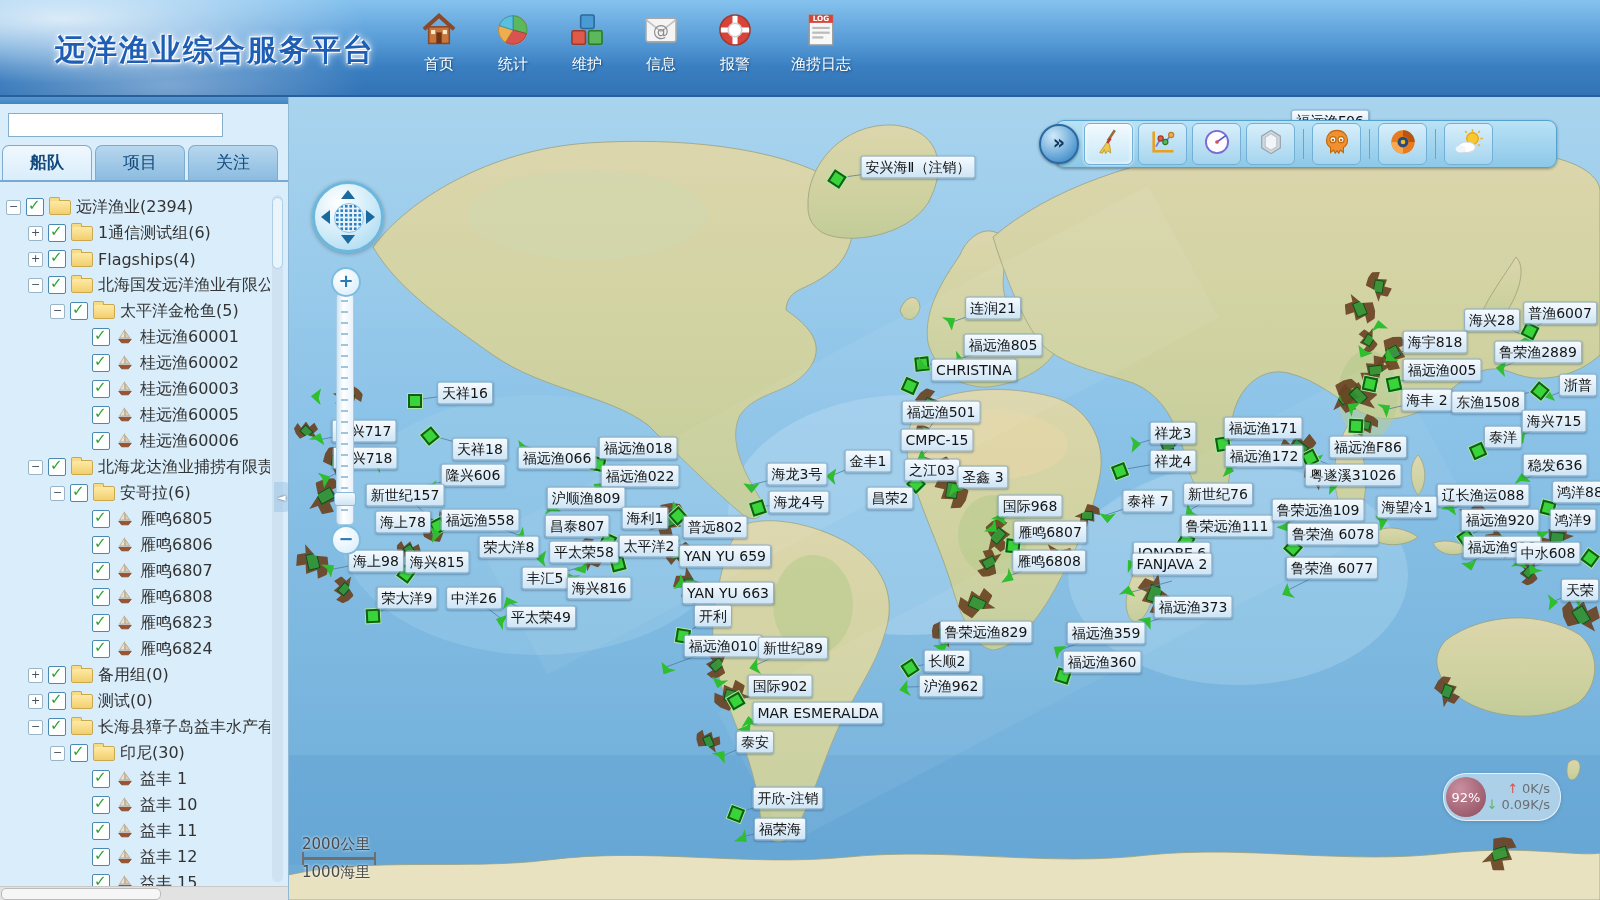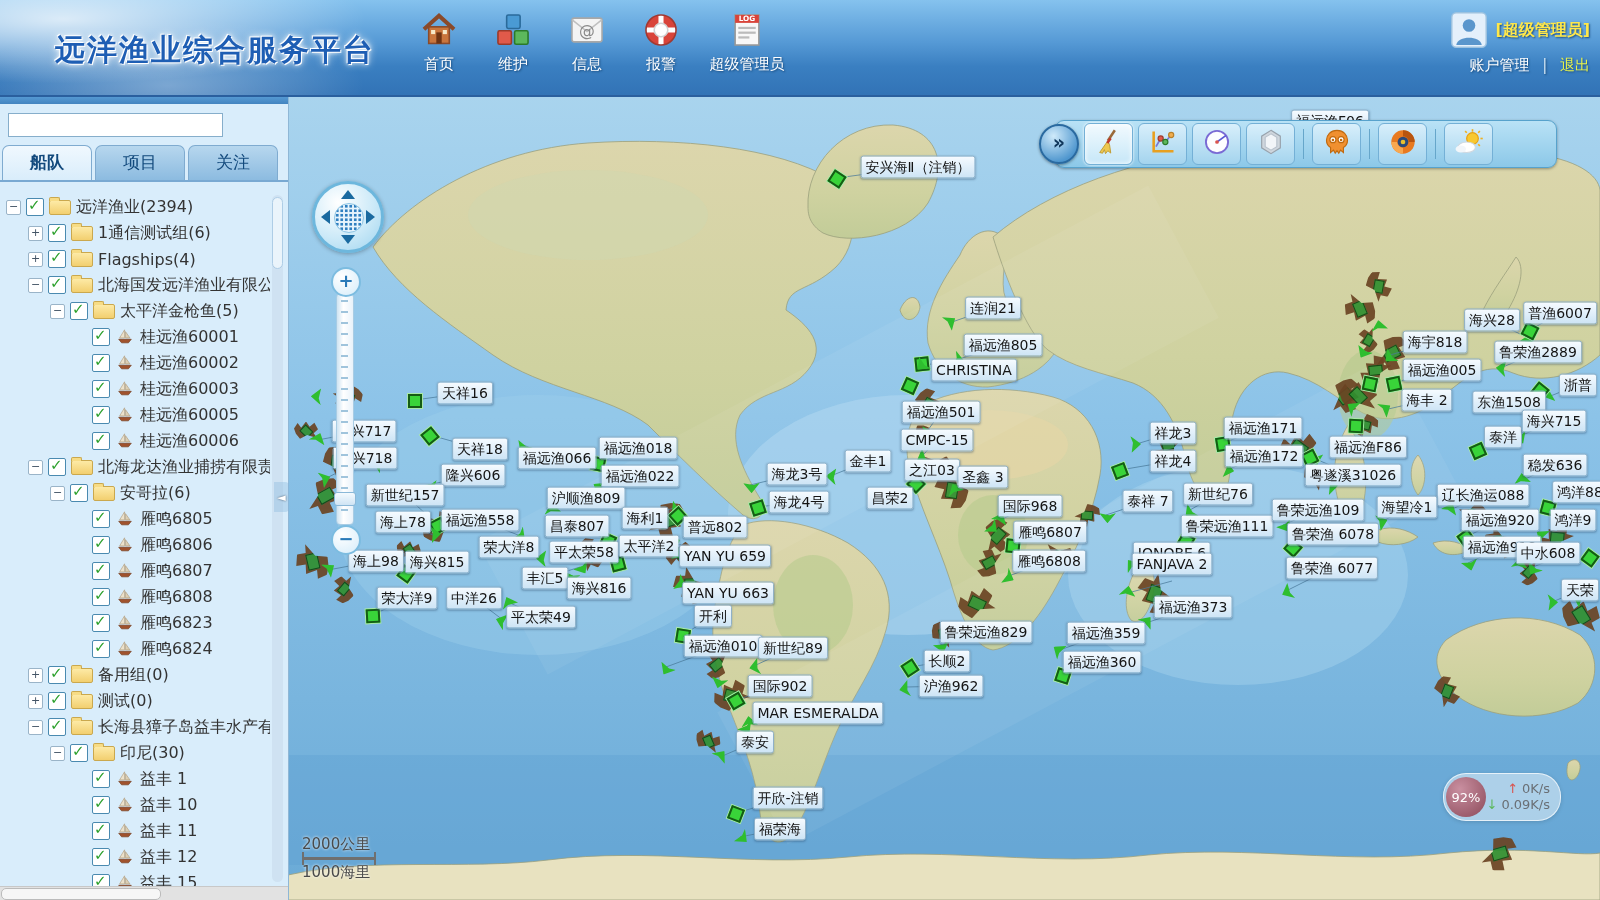--- a/index.html
+++ b/index.html
@@ -164,20 +164,27 @@
     <div class="brand">远洋渔业综合服务平台</div>
     <div class="main-nav">
         <div class="nav-item"><span class="nav-icon"><svg viewBox="0 0 24 24">
               <path d="M2.5,11.5 L12,3 L21.5,11.5" fill="none" stroke="#8a4a2a" stroke-width="2.5"></path>
               <rect x="5.5" y="10" width="13" height="10.5" fill="#c9763d" stroke="#8a4a2a"></rect>
               <rect x="10.3" y="13.5" width="3.4" height="7" fill="#6e3413"></rect>
               <rect x="7" y="12" width="2.6" height="2.6" fill="#f6e9c8"></rect>
               <rect x="14.4" y="12" width="2.6" height="2.6" fill="#f6e9c8"></rect>
             </svg></span><div class="nav-label">首页</div></div>
         <div class="nav-item"><span class="nav-icon"><svg viewBox="0 0 24 24">
+              <circle cx="12" cy="12" r="9" fill="#e8eaf0" stroke="#9aa2b0"></circle>
+              <path d="M12,12 L12,3 A9,9 0 0,1 20.6,14.3 Z" fill="#5cb85c" stroke="#3a8a3a" stroke-width="0.5"></path>
+              <path d="M12,12 L20.6,14.3 A9,9 0 0,1 7.2,19.7 Z" fill="#d9534f" stroke="#a03a32" stroke-width="0.5"></path>
+              <path d="M12,12 L7.2,19.7 A9,9 0 0,1 3.3,9.2 Z" fill="#f0ad4e" stroke="#b8812a" stroke-width="0.5"></path>
+              <path d="M12,12 L3.3,9.2 A9,9 0 0,1 12,3 Z" fill="#5bc0de" stroke="#2a8aa8" stroke-width="0.5"></path>
+            </svg></span><div class="nav-label">统计</div></div>
+        <div class="nav-item"><span class="nav-icon"><svg viewBox="0 0 24 24">
               <rect x="8" y="2.5" width="8.5" height="8.5" rx="1" fill="#4a9ad4" stroke="#2a6a9a"></rect>
               <rect x="2.5" y="12.5" width="8.5" height="8.5" rx="1" fill="#e05a4a" stroke="#9a3a2a"></rect>
               <rect x="13" y="12.5" width="8.5" height="8.5" rx="1" fill="#5cb85c" stroke="#2a7a2a"></rect>
             </svg></span><div class="nav-label">维护</div></div>
         <div class="nav-item"><span class="nav-icon"><svg viewBox="0 0 24 24">
               <rect x="2.5" y="4.5" width="19" height="15" rx="1.5" fill="#f4f4f4" stroke="#a8a8a8"></rect>
               <path d="M2.5,5.5 L12,13 L21.5,5.5" fill="none" stroke="#c0c0c0"></path>
               <text x="12" y="15.5" font-size="10" fill="#8a8a8a" text-anchor="middle">@</text>
             </svg></span><div class="nav-label">信息</div></div>
         <div class="nav-item"><span class="nav-icon"><svg viewBox="0 0 24 24">
@@ -187,39 +194,22 @@
               <circle cx="12" cy="12" r="9.5" fill="none" stroke="#a03a32"></circle>
               <circle cx="12" cy="12" r="4.3" fill="none" stroke="#d0d0d0"></circle>
             </svg></span><div class="nav-label">报警</div></div>
         <div class="nav-item wide"><span class="nav-icon"><svg viewBox="0 0 24 24">
               <rect x="4.5" y="2.5" width="15" height="19" fill="#f8f8f8" stroke="#999"></rect>
               <path d="M4.5,2.5 H19.5 V7.5 H4.5 Z" fill="#d9443a"></path>
               <text x="12" y="6.6" font-size="4.6" fill="#fff" text-anchor="middle" font-weight="bold">LOG</text>
               <rect x="6.5" y="10" width="11" height="1.4" fill="#bbb"></rect>
               <rect x="6.5" y="13" width="11" height="1.4" fill="#bbb"></rect>
               <rect x="6.5" y="16" width="7" height="1.4" fill="#bbb"></rect>
-            </svg></span><div class="nav-label">超级管理员</div></div>
+            </svg></span><div class="nav-label">渔捞日志</div></div>
       </div>
-    <div class="user-area">
-      <div class="user-row1">
-        <span class="avatar">
-          <svg viewBox="0 0 24 24">
-              <rect x="0.5" y="0.5" width="23" height="23" rx="3" fill="#e4f0fb" stroke="#9cc2e0"></rect>
-              <circle cx="12" cy="9" r="4.2" fill="#5a96cc"></circle>
-              <path d="M3.5,22 C4.5,15.5 19.5,15.5 20.5,22 Z" fill="#5a96cc"></path>
-            </svg>
-        </span>
-        <span class="user-role">[超级管理员]</span>
-      </div>
-      <div class="user-row2">
-        <span class="lnk">账户管理</span>
-        <span class="sep">|</span>
-        <span class="lnk logout">退出</span>
-      </div>
-    </div>
   </div>
 
   <div class="sidebar">
     <div class="side-strip"></div>
     <div class="search-row">
       <input class="search-input" type="text" value="" style="">
     </div>
     <div class="tabs">
         <div class="tab active">船队</div>
         <div class="tab">项目</div>
@@ -882,21 +872,21 @@
         <div class="vessel-label" style="left: 1267px; top: 370px;">稳发636</div>
         <div class="vessel-label" style="left: 1215px; top: 342px;">泰洋</div>
         <div class="vessel-label" style="left: 1292px; top: 495px;">天荣</div>
         <div class="vessel-label" style="left: 1204px; top: 225px;">海兴28</div>
         <div class="vessel-label" style="left: 1272px; top: 218px;">普渔6007</div>
         <div class="vessel-label" style="left: 1147px; top: 247px;">海宇818</div>
         <div class="vessel-label" style="left: 1250px; top: 257px;">鲁荣渔2889</div>
         <div class="vessel-label" style="left: 1154px; top: 275px;">福远渔005</div>
         <div class="vessel-label" style="left: 1290px; top: 290px;">浙普</div>
         <div class="vessel-label" style="left: 1139px; top: 305px;">海丰 2</div>
-        <div class="vessel-label" style="left: 1200px; top: 307px; margin-left: 21px;">东渔1508</div>
+        <div class="vessel-label" style="left: 1200px; top: 307px;">东渔1508</div>
         <div class="vessel-label" style="left: 1266px; top: 326px;">海兴715</div>
         <div class="vessel-label" style="left: 1042px; top: 26px;">福远渔F06</div>
       </div>
 
     <div class="pan-circle">
       <div class="pan-arrow pan-up"></div>
       <div class="pan-arrow pan-down"></div>
       <div class="pan-arrow pan-left"></div>
       <div class="pan-arrow pan-right"></div>
       <div class="pan-globe"></div>

